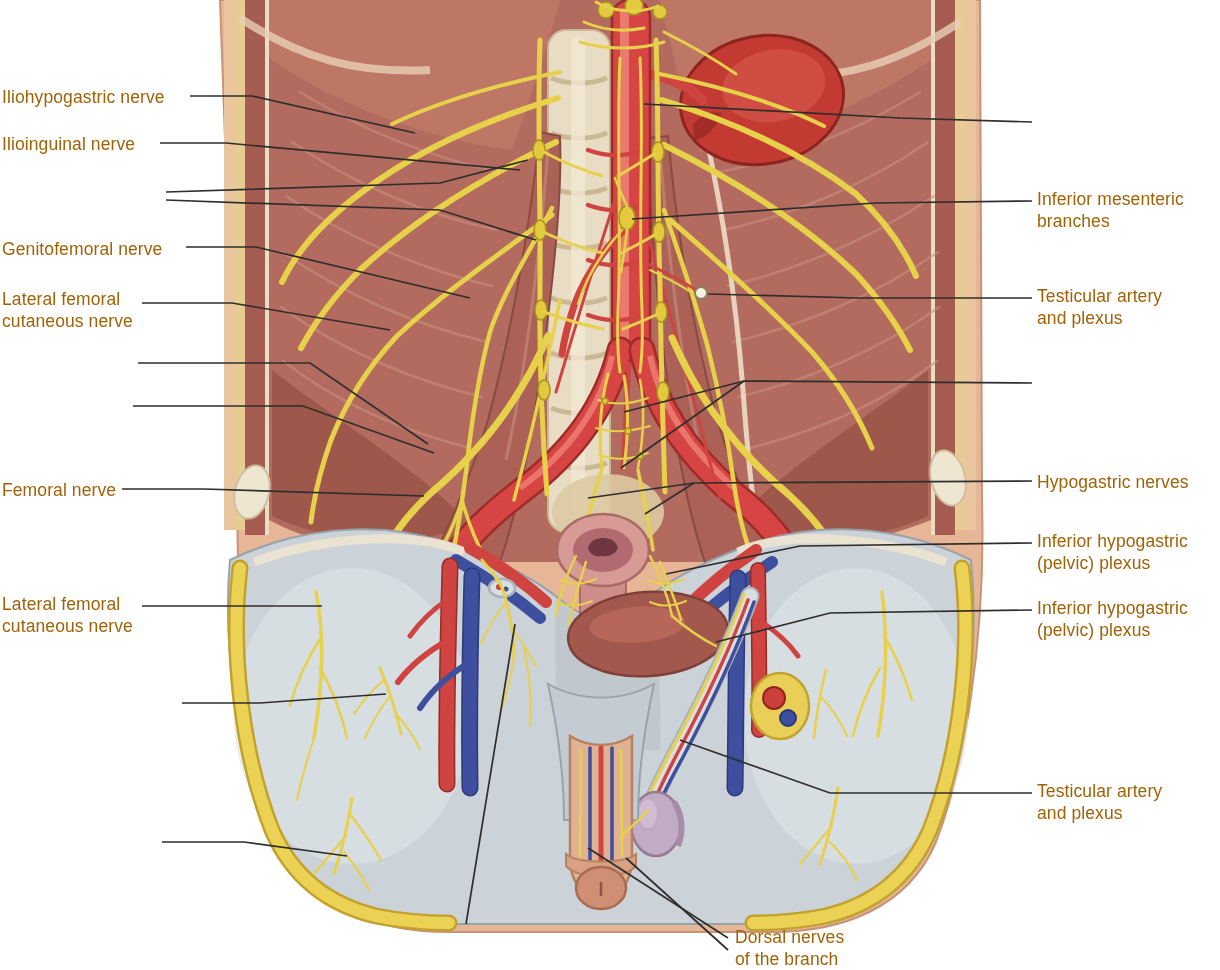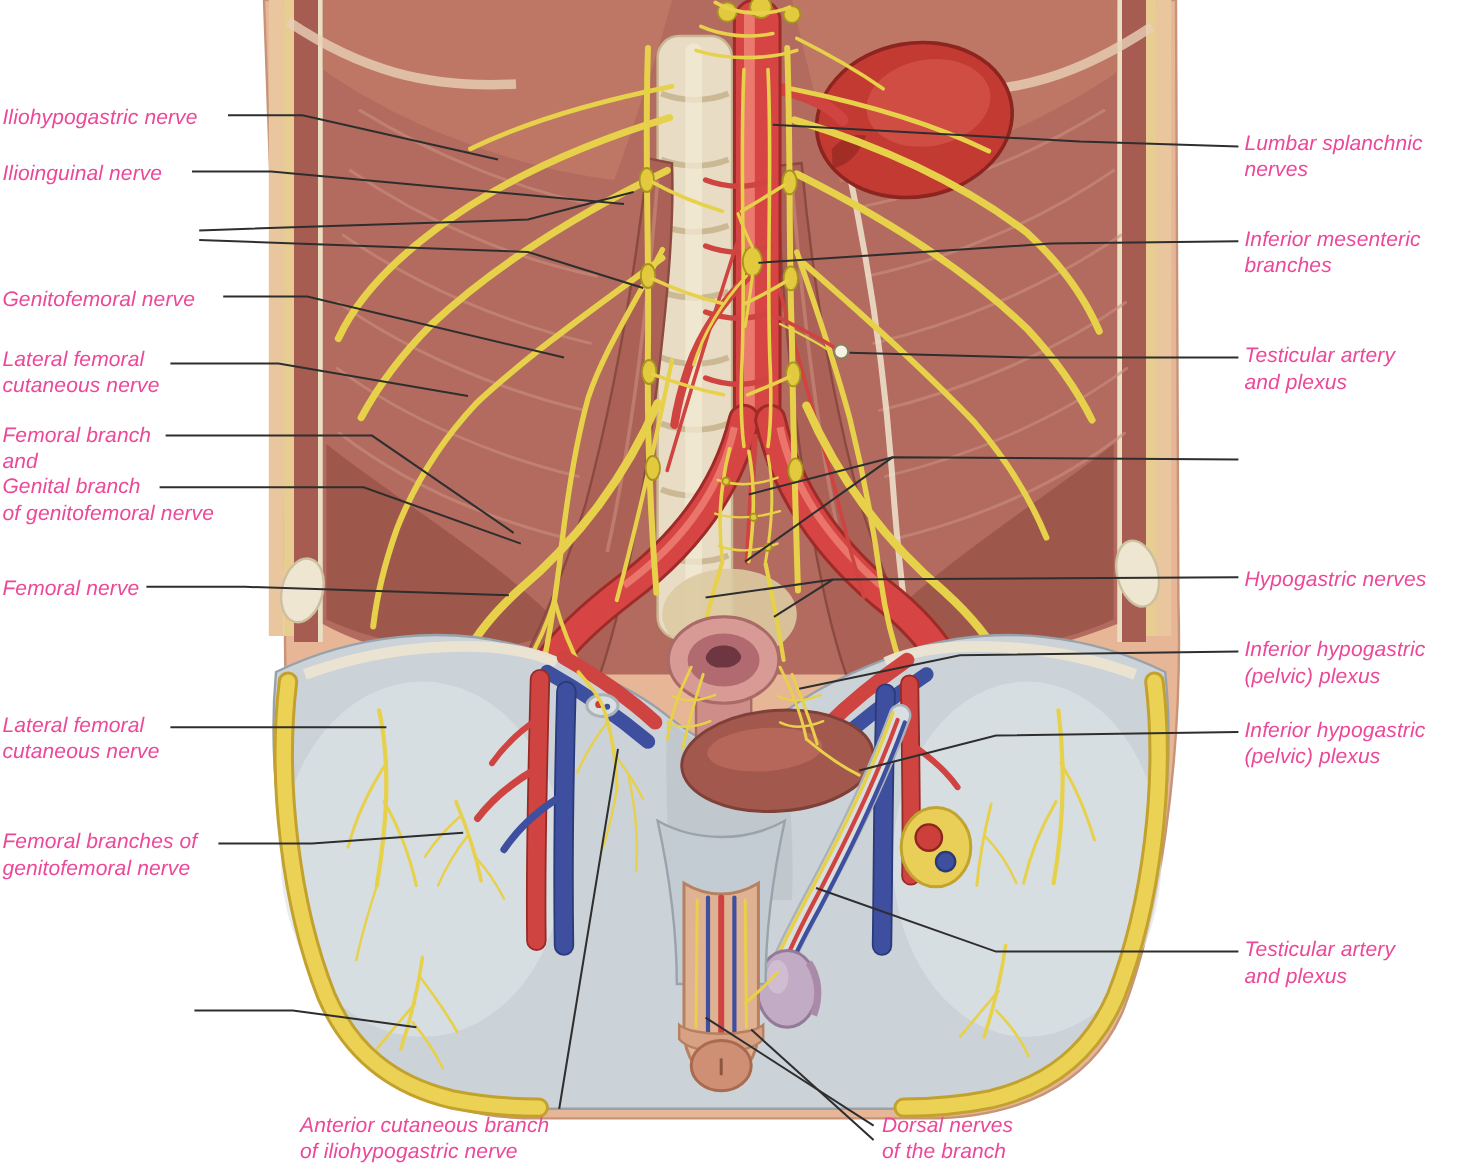--- a/index.html
+++ b/index.html
@@ -1,20 +1,20 @@
 <!DOCTYPE html>
 <html><head>
 <meta charset="utf-8">
 <style>
   html,body{margin:0;padding:0;background:#fff;}
   .stage{position:relative;width:1220px;height:970px;background:#fff;
          font-family:"Liberation Sans","DejaVu Sans",sans-serif;overflow:hidden;}
   svg.art{position:absolute;left:0;top:0;width:1220px;height:970px;}
-  .lbl{position:absolute;font-size:17.5px;line-height:21.5px;color:#ec4899;
-       white-space:pre-line;letter-spacing:.1px;font-style:italic;}
+  .lbl{position:absolute;font-size:17.5px;line-height:21.5px;color:#a16207;
+       white-space:pre-line;letter-spacing:.1px;}
   
   .nv{fill:none;stroke:#e7d04a;stroke-linecap:round;stroke-linejoin:round;}
   .ar{fill:none;stroke:#cf4440;stroke-linecap:round;}
   .vn{fill:none;stroke:#3d4f9e;stroke-linecap:round;}
   .gn{fill:#e3c93e;stroke:#a7941f;stroke-width:1.5;}
   .str{fill:none;stroke:#c98f80;stroke-width:2.5;opacity:.6;stroke-linecap:round;}
   .ldg path{fill:none;stroke:#2e2e2e;stroke-width:1.7;}
 </style>
 </head>
 <body>
@@ -334,42 +334,32 @@
     <path d="M1032,610 L830,613 L716,642"></path>
     <path d="M1032,793 L830,793 L680,740"></path>
   </g>
 </svg>
 
   <div class="lbl" style="left:2px;top:87px">Iliohypogastric nerve</div>
   <div class="lbl" style="left:2px;top:134px">Ilioinguinal nerve</div>
   <div class="lbl" style="left:2px;top:239px">Genitofemoral nerve</div>
   <div class="lbl" style="left:2px;top:289px">Lateral femoral
 cutaneous nerve</div>
-  <div class="lbl" style="left:2px;top:352px">Femoral branch
-and
-Genital branch
-of genitofemoral nerve</div>
   <div class="lbl" style="left:2px;top:480px">Femoral nerve</div>
   <div class="lbl" style="left:2px;top:594px">Lateral femoral
 cutaneous nerve</div>
-  <div class="lbl" style="left:2px;top:691px">Femoral branches of
-genitofemoral nerve</div>
-
-  <div class="lbl" style="left:1037px;top:109px">Lumbar splanchnic
-nerves</div>
+
   <div class="lbl" style="left:1037px;top:189px">Inferior mesenteric
 branches</div>
   <div class="lbl" style="left:1037px;top:286px">Testicular artery
 and plexus</div>
   <div class="lbl" style="left:1037px;top:472px">Hypogastric nerves</div>
   <div class="lbl" style="left:1037px;top:531px">Inferior hypogastric
 (pelvic) plexus</div>
   <div class="lbl" style="left:1037px;top:598px">Inferior hypogastric
 (pelvic) plexus</div>
   <div class="lbl" style="left:1037px;top:781px">Testicular artery
 and plexus</div>
 
-  <div class="lbl" style="left:250px;top:927px">Anterior cutaneous branch
-of iliohypogastric nerve</div>
   <div class="lbl" style="left:735px;top:927px">Dorsal nerves
 of the branch</div>
 
 </div>
 
 </body></html>

